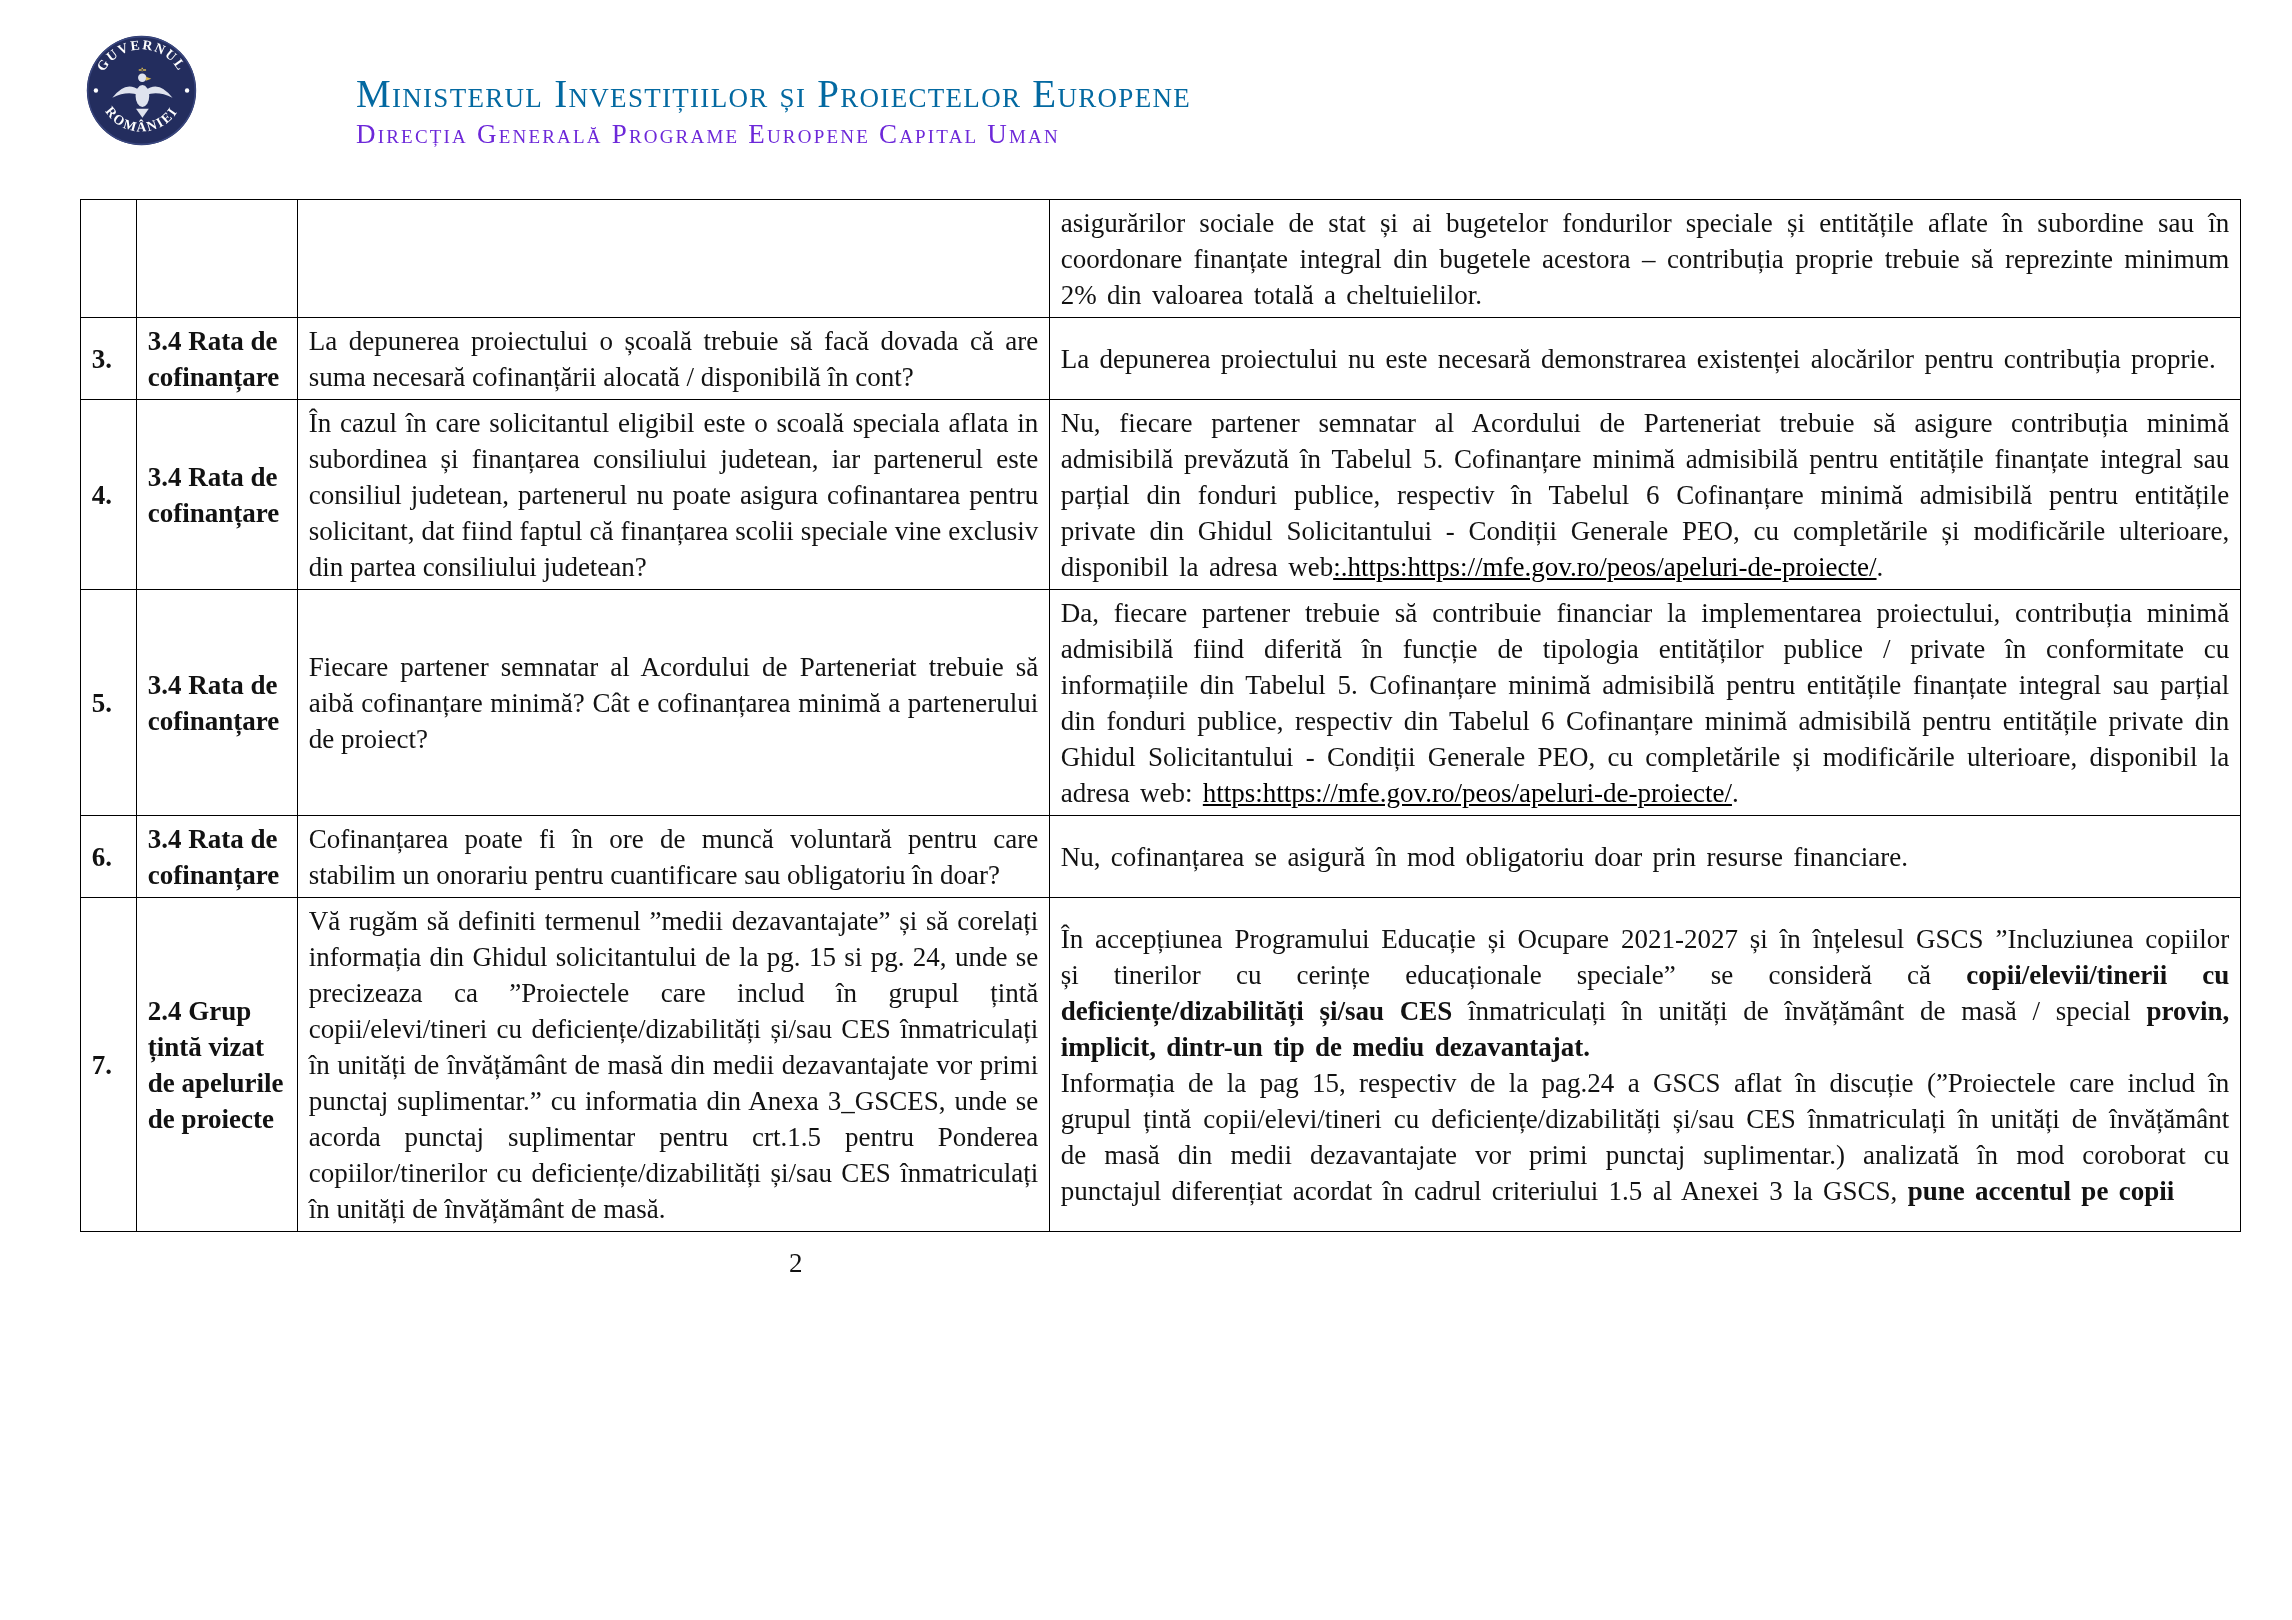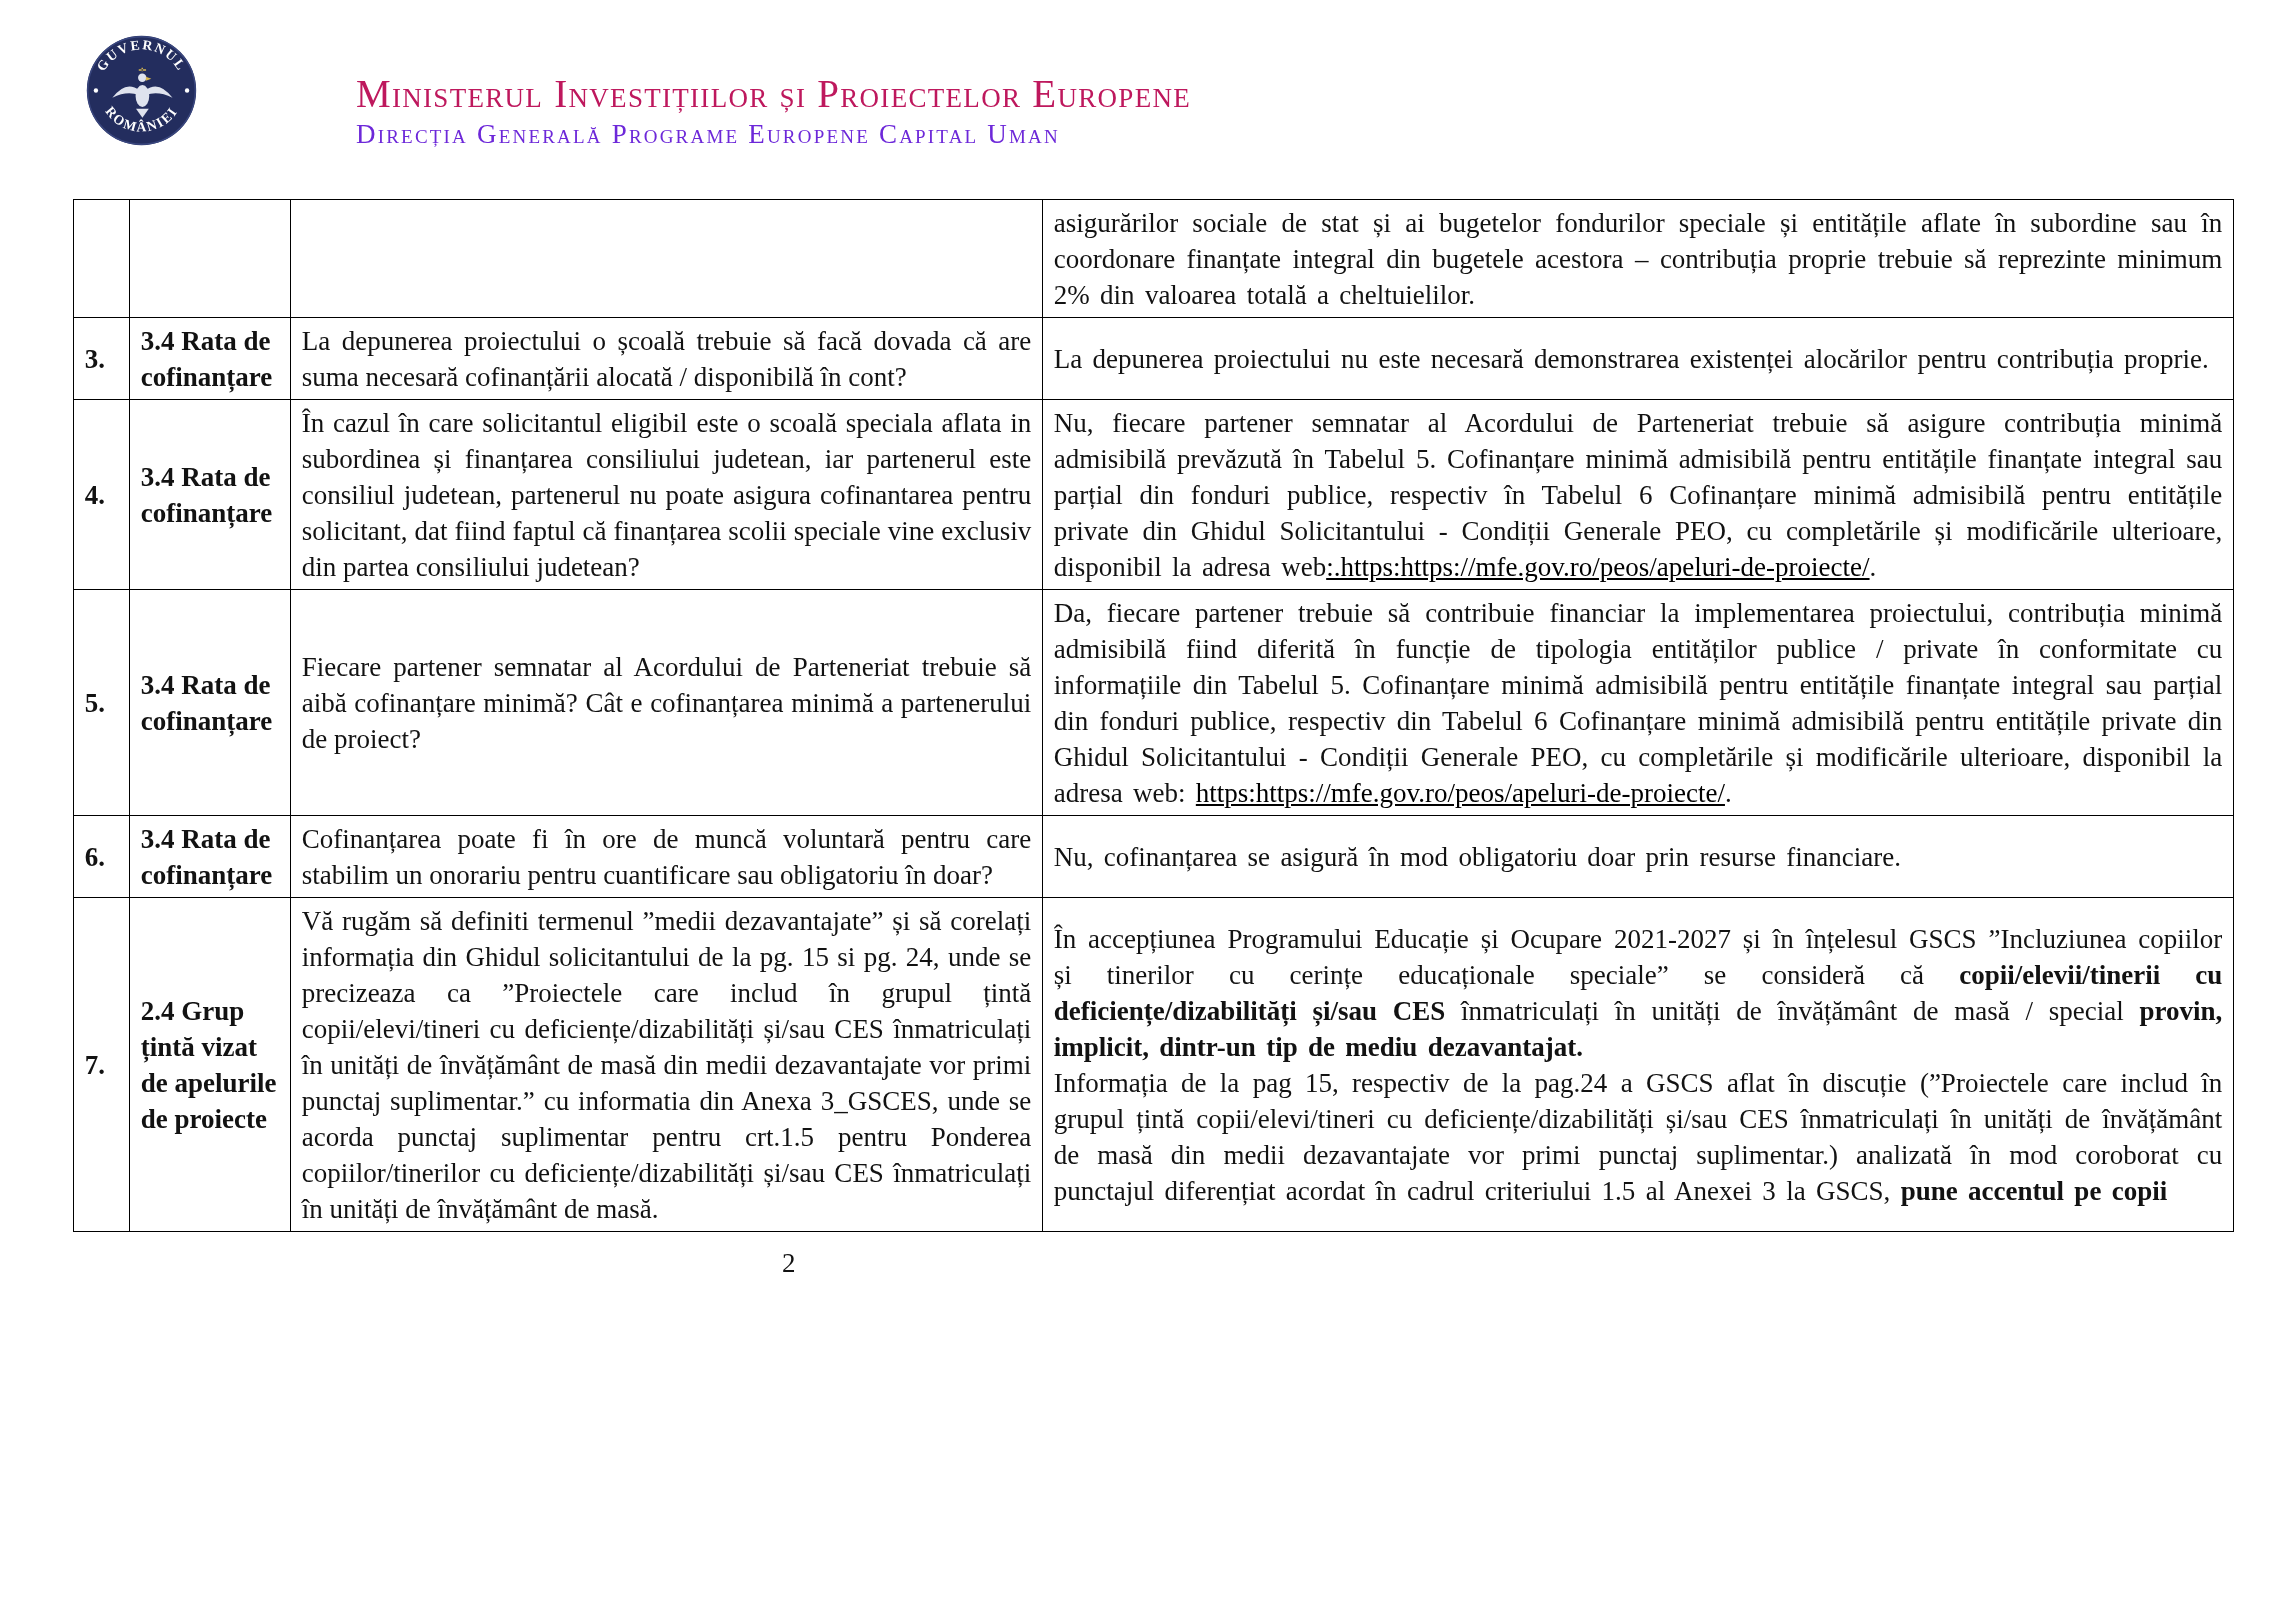--- a/index.html
+++ b/index.html
@@ -12,32 +12,32 @@
   }
   .page { position: absolute; inset: 0; overflow: hidden; background: #fff; }
 
   
   .hdr-logo { position: absolute; left: 85px; top: 34px; width: 113px; height: 113px; }
   .hdr-titles { position: absolute; left: 356px; top: 72px; }
   .hdr-title {
     font-variant: small-caps;
     font-size: 39px; line-height: 1.12;
     letter-spacing: 1.3px;
-    color: #be185d;
+    color: #0369a1;
   }
   .hdr-subtitle {
     font-variant: small-caps;
     font-size: 27px; line-height: 1.1;
     letter-spacing: 2.2px;
     color: #6d28d9;
     margin-top: 4.5px;
   }
 
   
-  .content { position: absolute; left: 73px; top: 199px; width: 2160px; }
+  .content { position: absolute; left: 80px; top: 199px; width: 2160px; }
   table.doc-table {
     border-collapse: collapse;
     table-layout: fixed;
     width: 2160px;
     font-size: 27px;
     line-height: 36px;
   }
   .doc-table td {
     border: 1.8px solid #000;
     vertical-align: middle;

